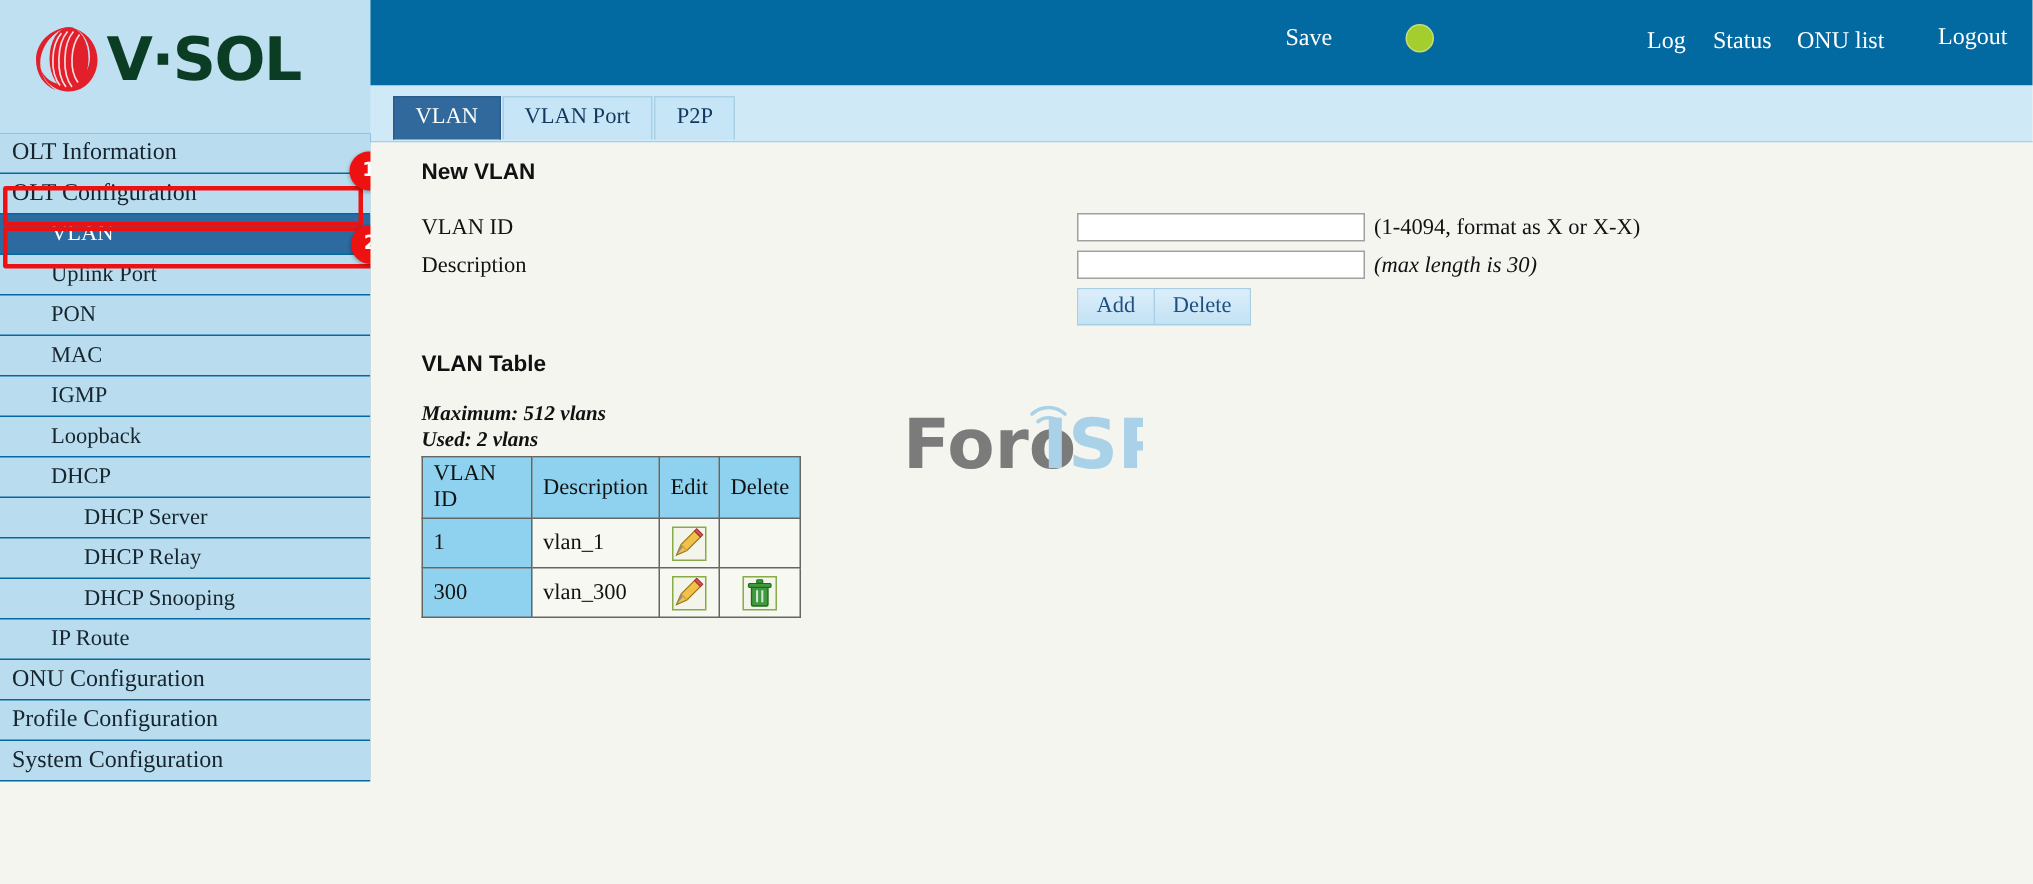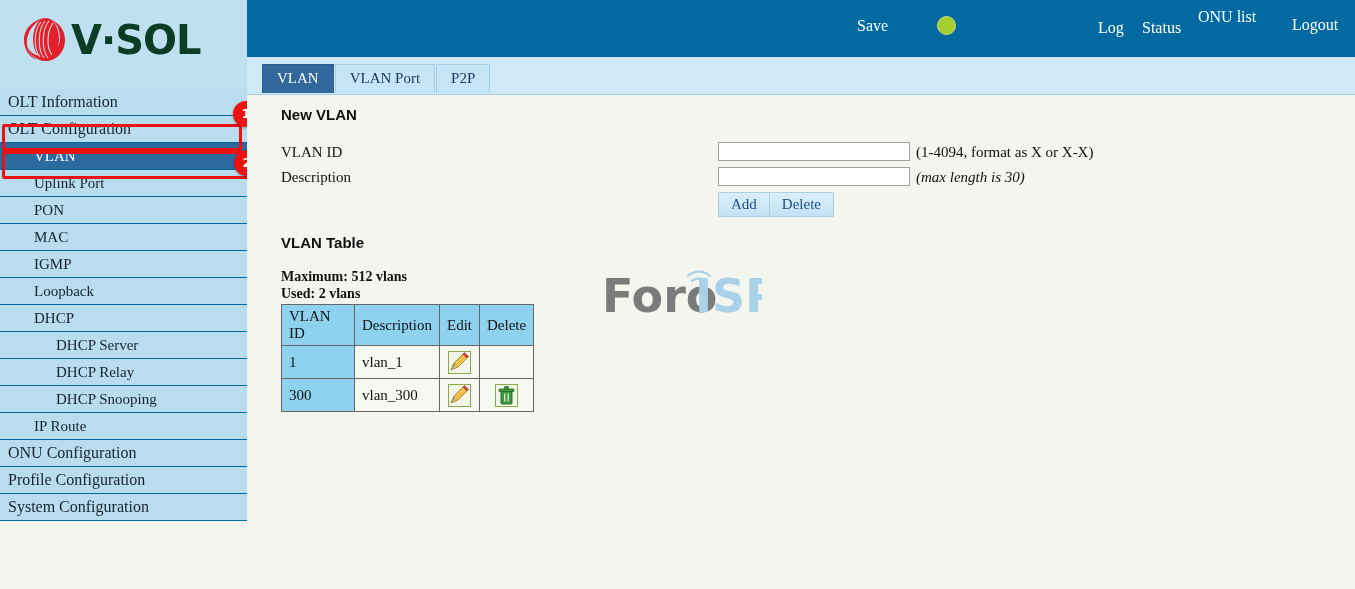--- a/index.html
+++ b/index.html
@@ -66,21 +66,21 @@
     position: absolute;
     color: #ffffff;
     font-size: 16px;
     font-family: "Liberation Serif", serif;
     white-space: nowrap;
     cursor: pointer;
   }
   .save-link   { left: 610px; top: 17px; }
   .log-link    { left: 851px; top: 19px; }
   .status-link { left: 895px; top: 19px; }
-  .onu-link    { left: 951px; top: 8px; }
+  .onu-link    { left: 951px; top: 19px; }
   .logout-link { left: 1045px; top: 16px; }
   .status-dot {
     position: absolute;
     left: 690px; top: 16px;
     width: 19px; height: 19px;
     border-radius: 50%;
     background: #a3ce2e;
     border: 1px solid #c7dd7a;
     box-sizing: border-box;
   }
@@ -247,20 +247,21 @@
   .btn:last-child { border-right: none; }
 
   .stat-line {
     position: absolute;
     left: 34px;
     font-weight: bold;
     font-size: 14px;
     font-family: "Liberation Serif", serif;
     color: #111;
     white-space: nowrap;
+    font-style: italic;
   }
   #stat-max  { top: 174px; }
   #stat-used { top: 191px; }
 
   
   .vlan-table {
     position: absolute;
     left: 34px;
     top: 209px;
     border-collapse: collapse;

